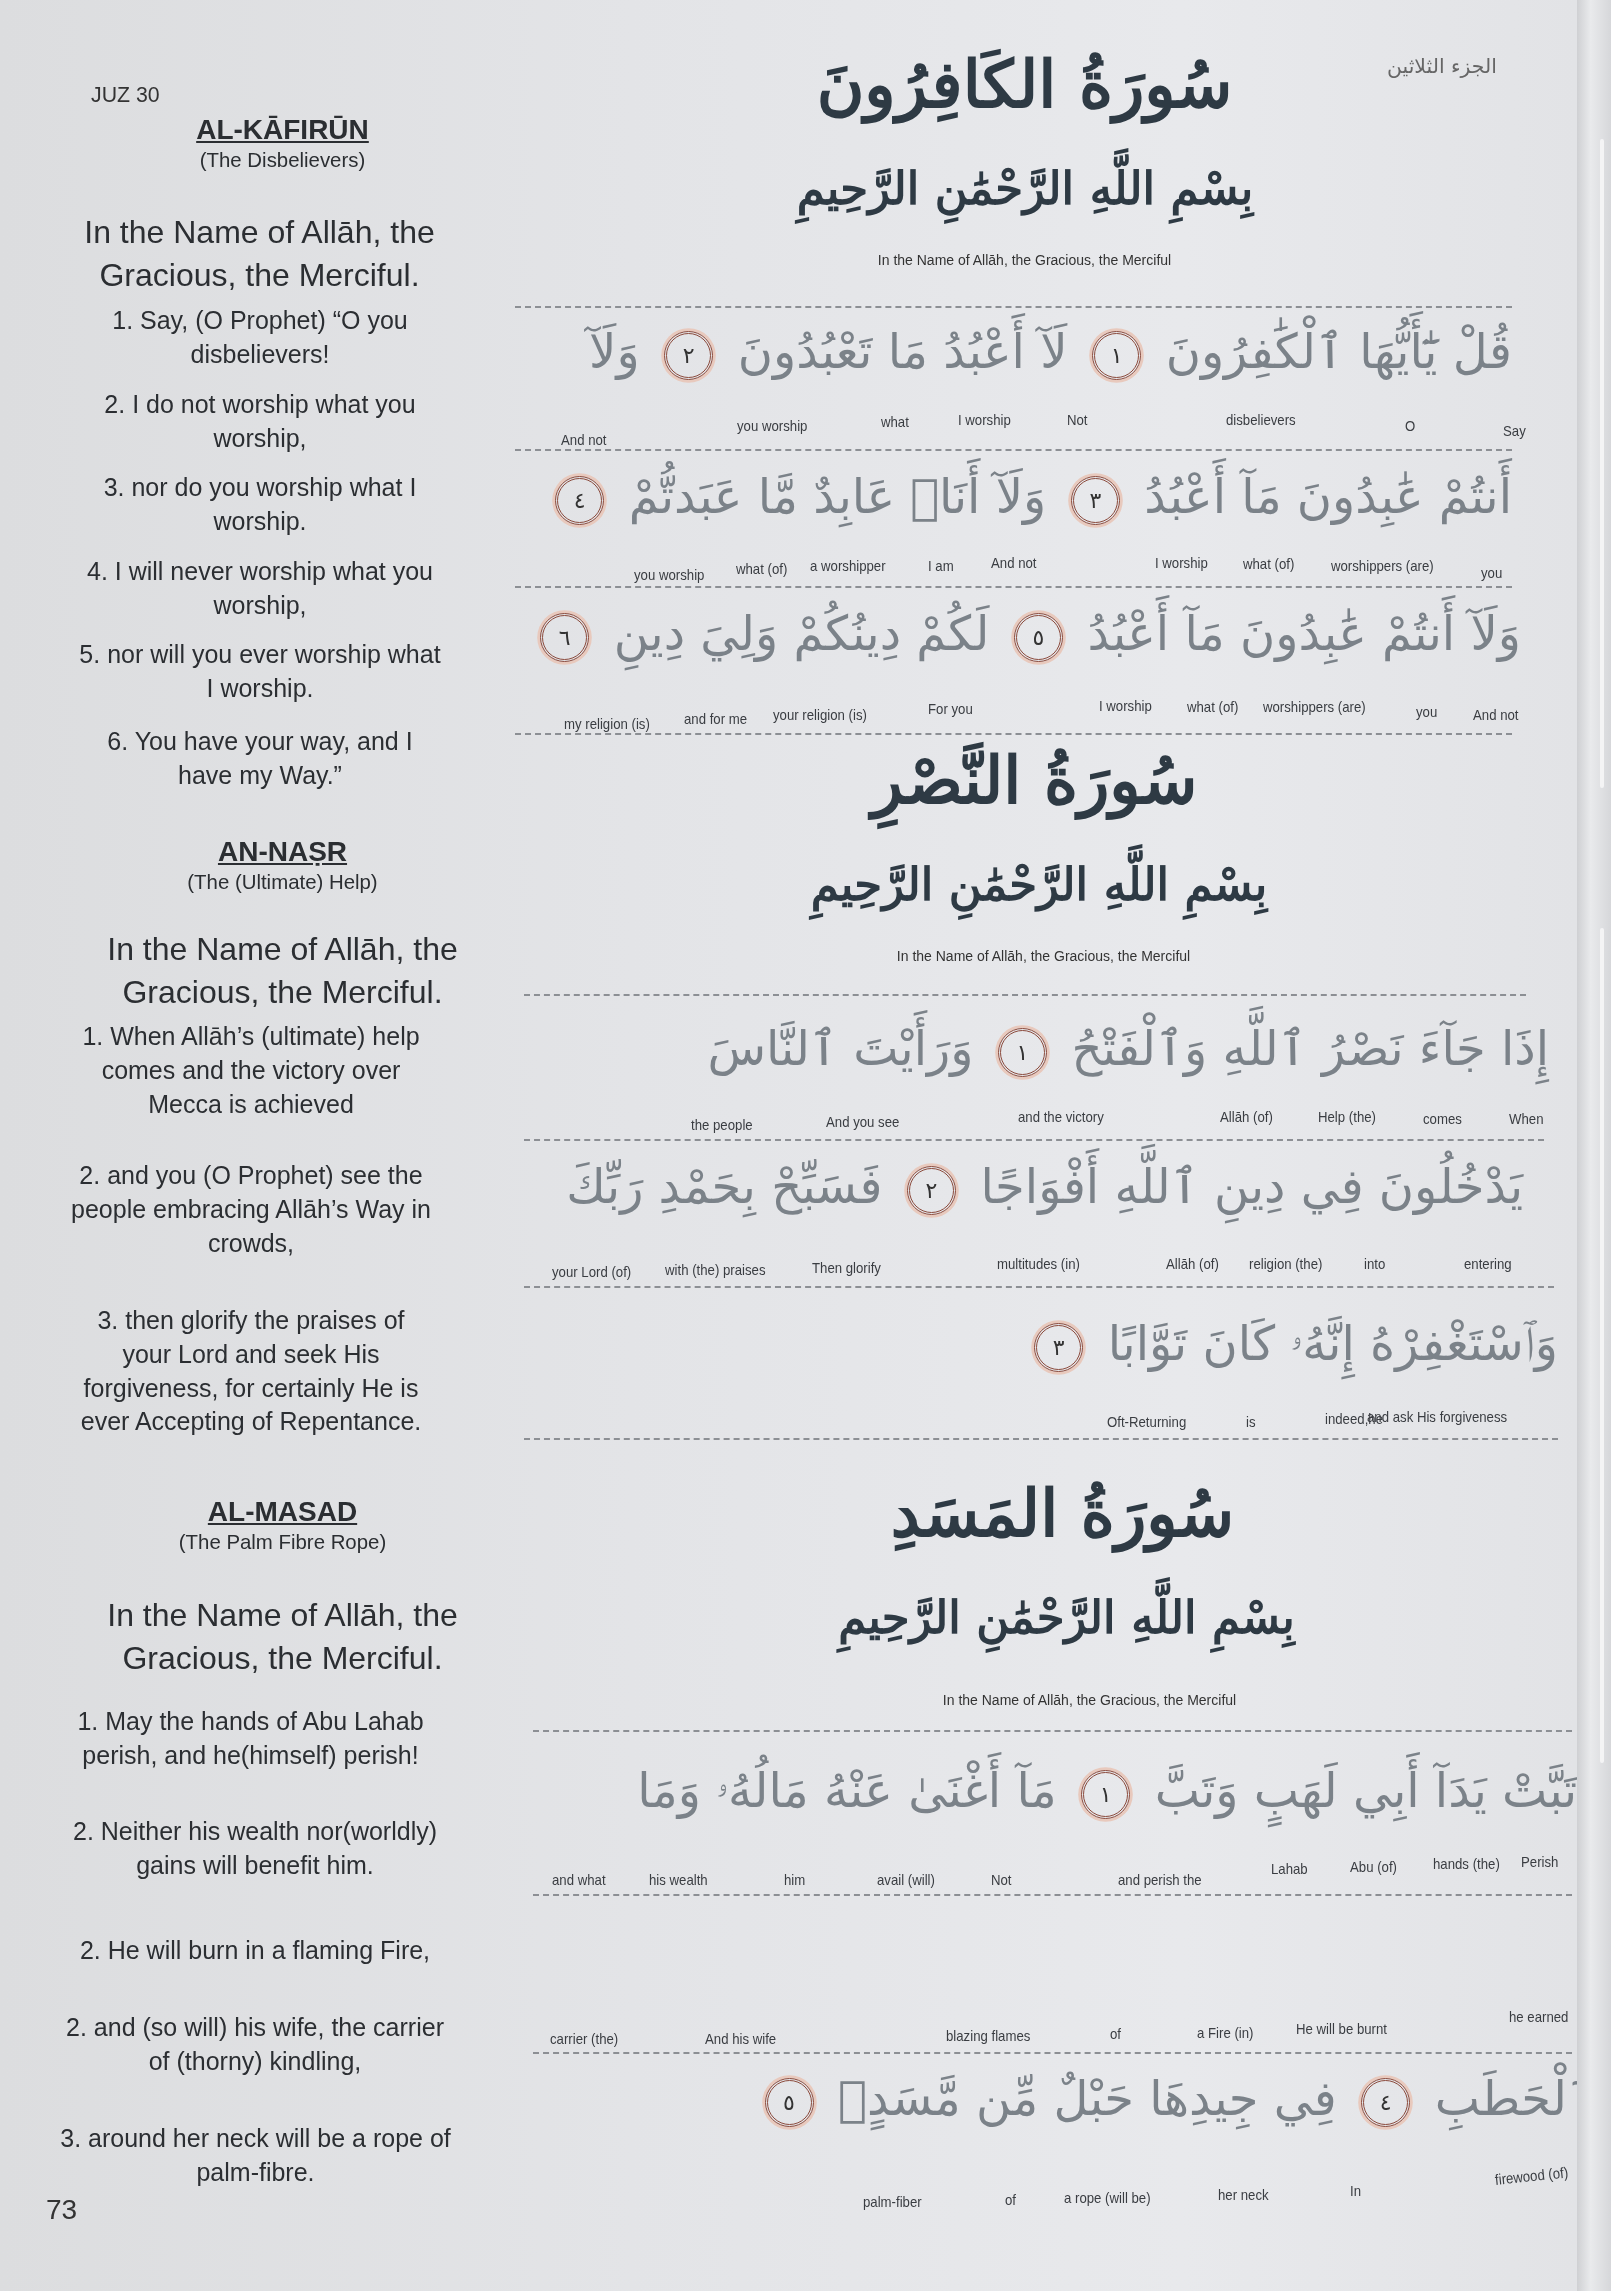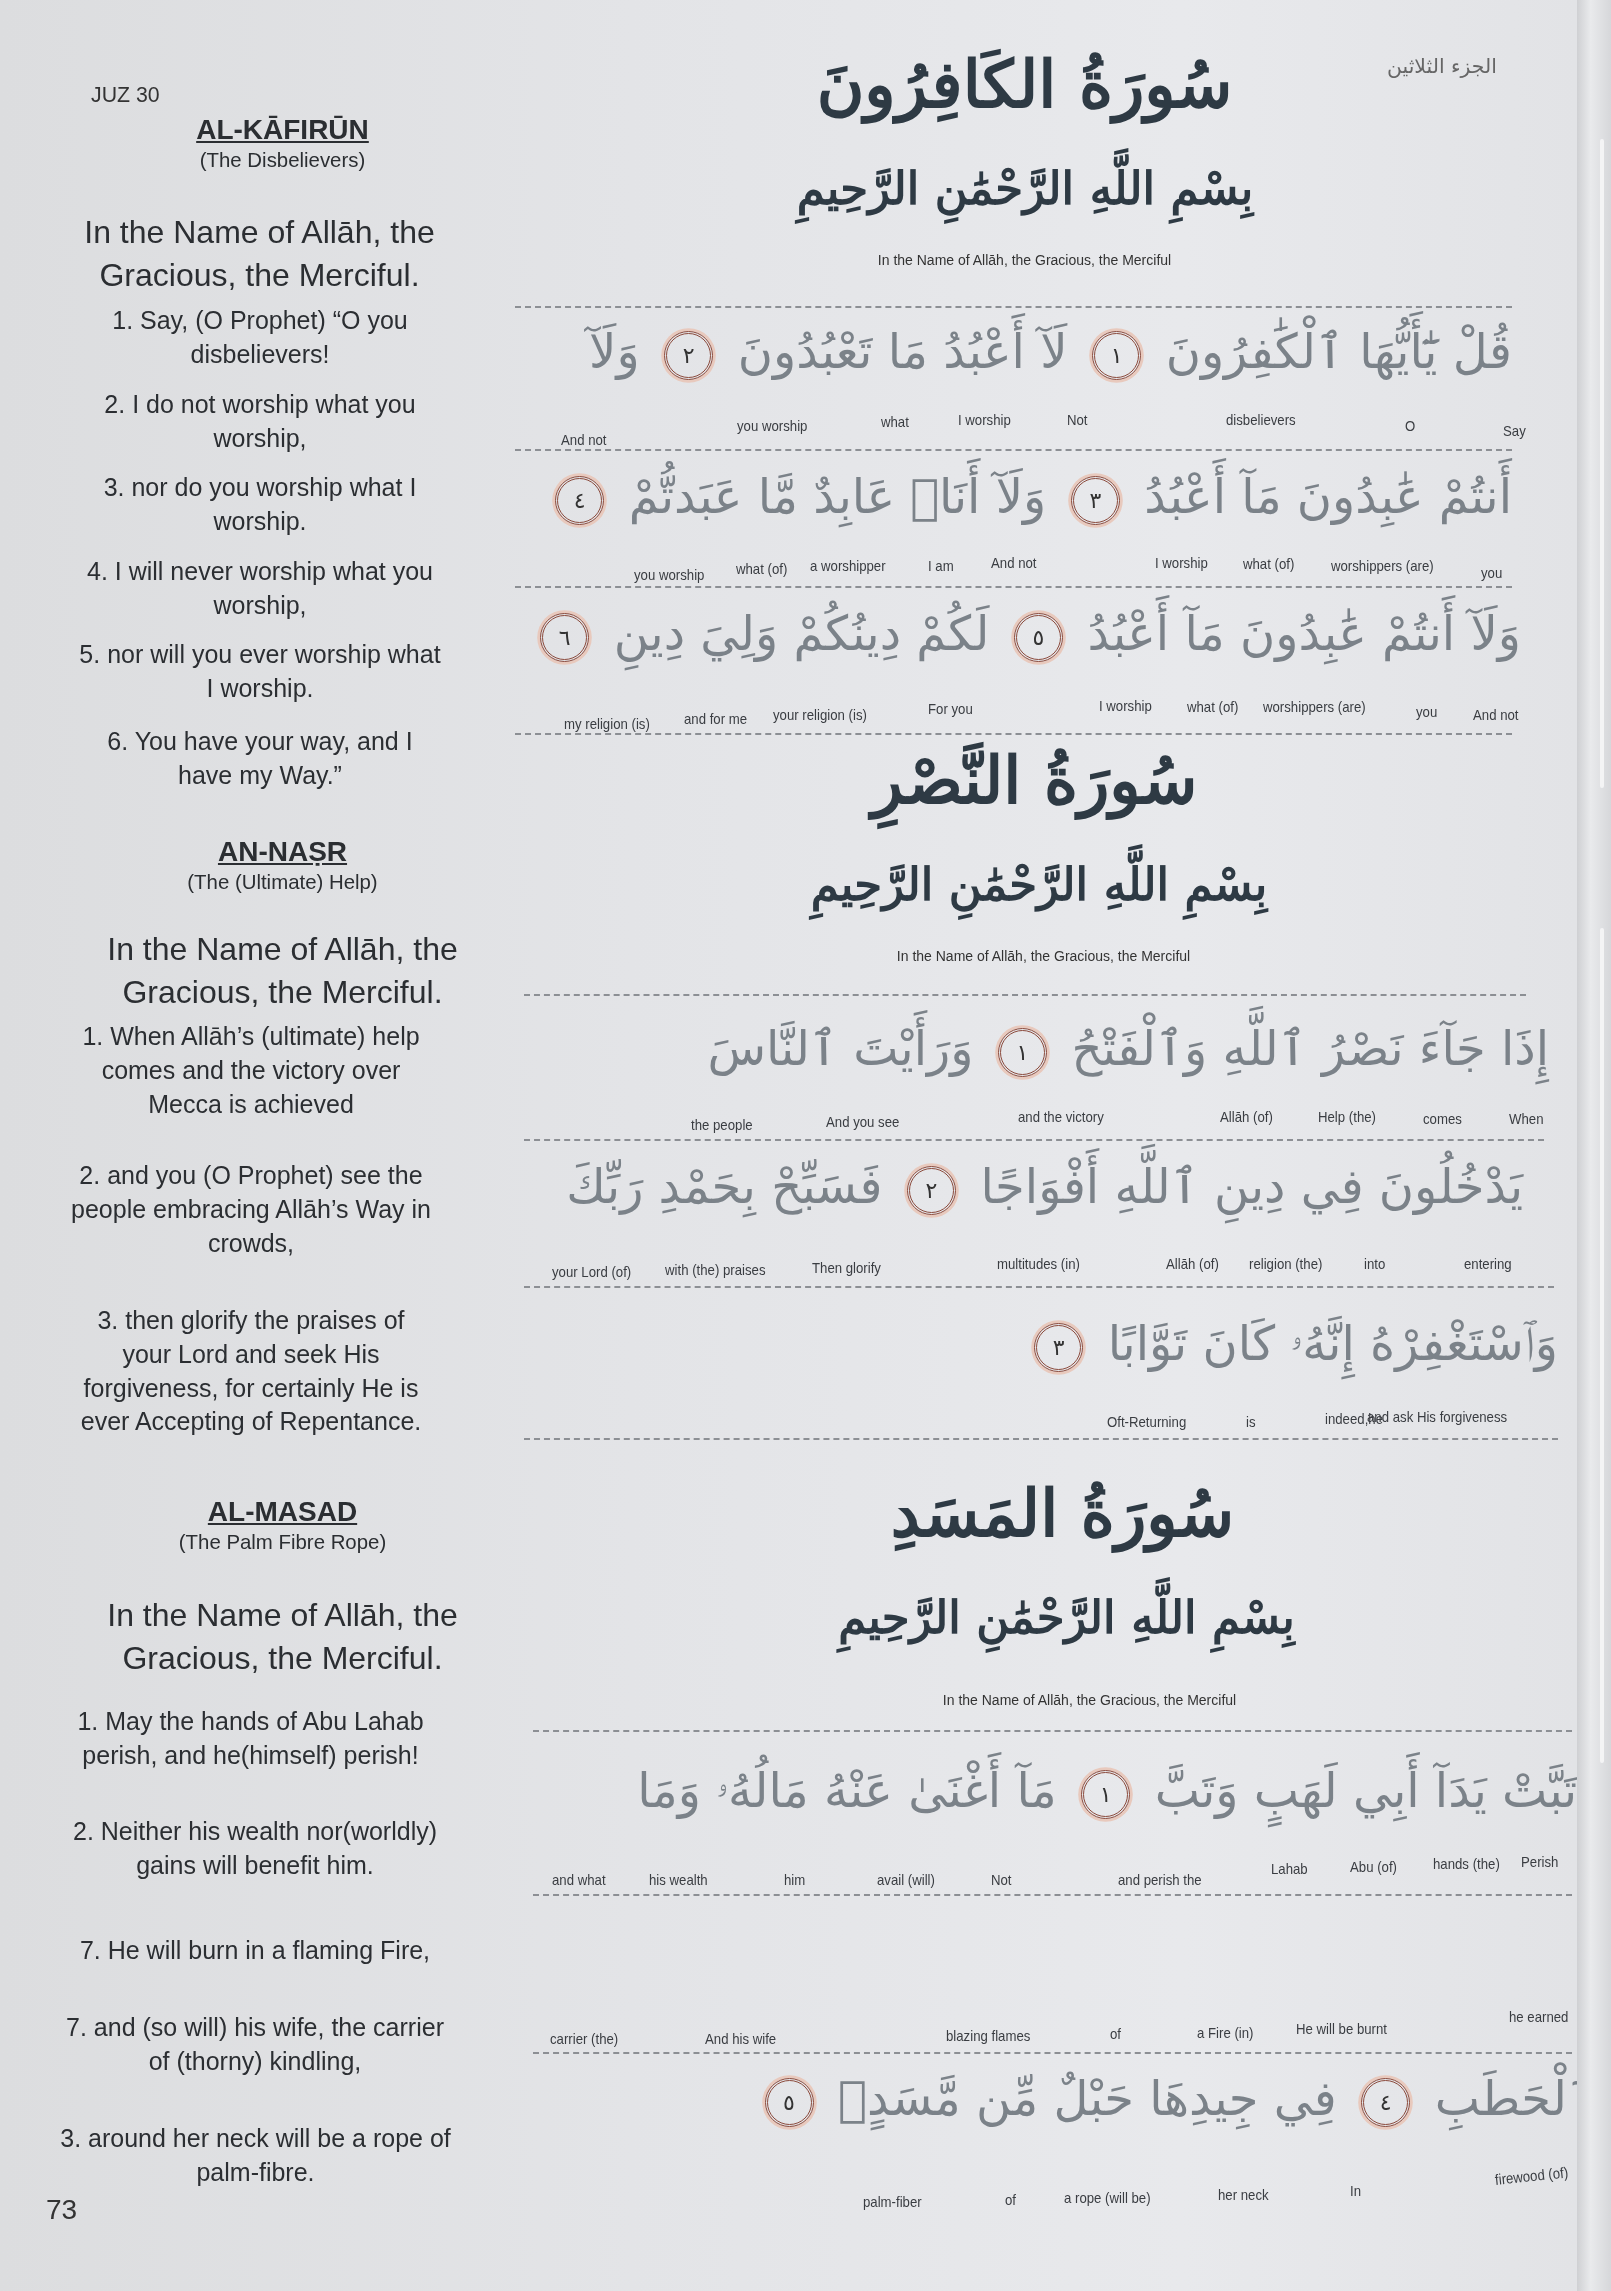--- a/index.html
+++ b/index.html
@@ -124,22 +124,22 @@
   <div class="gloss" style="left:1107px;top:1413px;">Oft-Returning</div>
   <div class="dash" style="left:524px;top:1438px;width:1034px;"></div>
 
   <div class="lefttxt" style="left:46px;top:1495px;">
     <div class="sname">AL-MASAD</div>
     <div class="ssub">(The Palm Fibre Rope)</div>
   </div>
   <div class="lefttxt basm-en" style="left:46px;top:1594px;width:473px;">In the Name of Allāh, the Gracious, the Merciful.</div>
   <div class="lefttxt" style="left:65px;top:1705px;width:371px;">1. May the hands of Abu Lahab perish, and he(himself) perish!</div>
   <div class="lefttxt" style="left:60px;top:1815px;width:390px;">2. Neither his wealth nor(worldly) gains will benefit him.</div>
-  <div class="lefttxt" style="left:60px;top:1934px;width:390px;">7. He will burn in a flaming Fire,</div>
-  <div class="lefttxt" style="left:60px;top:2011px;width:390px;">7. and (so will) his wife, the carrier of (thorny) kindling,</div>
+  <div class="lefttxt" style="left:60px;top:1934px;width:390px;">2. He will burn in a flaming Fire,</div>
+  <div class="lefttxt" style="left:60px;top:2011px;width:390px;">2. and (so will) his wife, the carrier of (thorny) kindling,</div>
   <div class="lefttxt" style="left:56px;top:2122px;width:399px;">3. around her neck will be a rope of palm-fibre.</div>
 
   <div class="surah-ar" style="left:863px;top:1475px;width:399px;">سُورَةُ المَسَدِ</div>
   <div class="basm-ar" style="left:816px;top:1591px;width:501px;">بِسْمِ اللَّهِ الرَّحْمَٰنِ الرَّحِيمِ</div>
   <div class="basm-cap" style="left:881px;top:1692px;width:417px;">In the Name of Allāh, the Gracious, the Merciful</div>
   <div class="dash" style="left:533px;top:1730px;width:1039px;"></div>
 
   <div class="ayah-ar" style="left:538px;top:1762px;width:1039px;">تَبَّتْ يَدَآ أَبِي لَهَبٍ وَتَبَّ <span class="marker">١</span> مَآ أَغْنَىٰ عَنْهُ مَالُهُۥ وَمَا</div>
   <div class="gloss" style="left:1521px;top:1853px;">Perish</div>
   <div class="gloss" style="left:1433px;top:1855px;">hands (the)</div>

